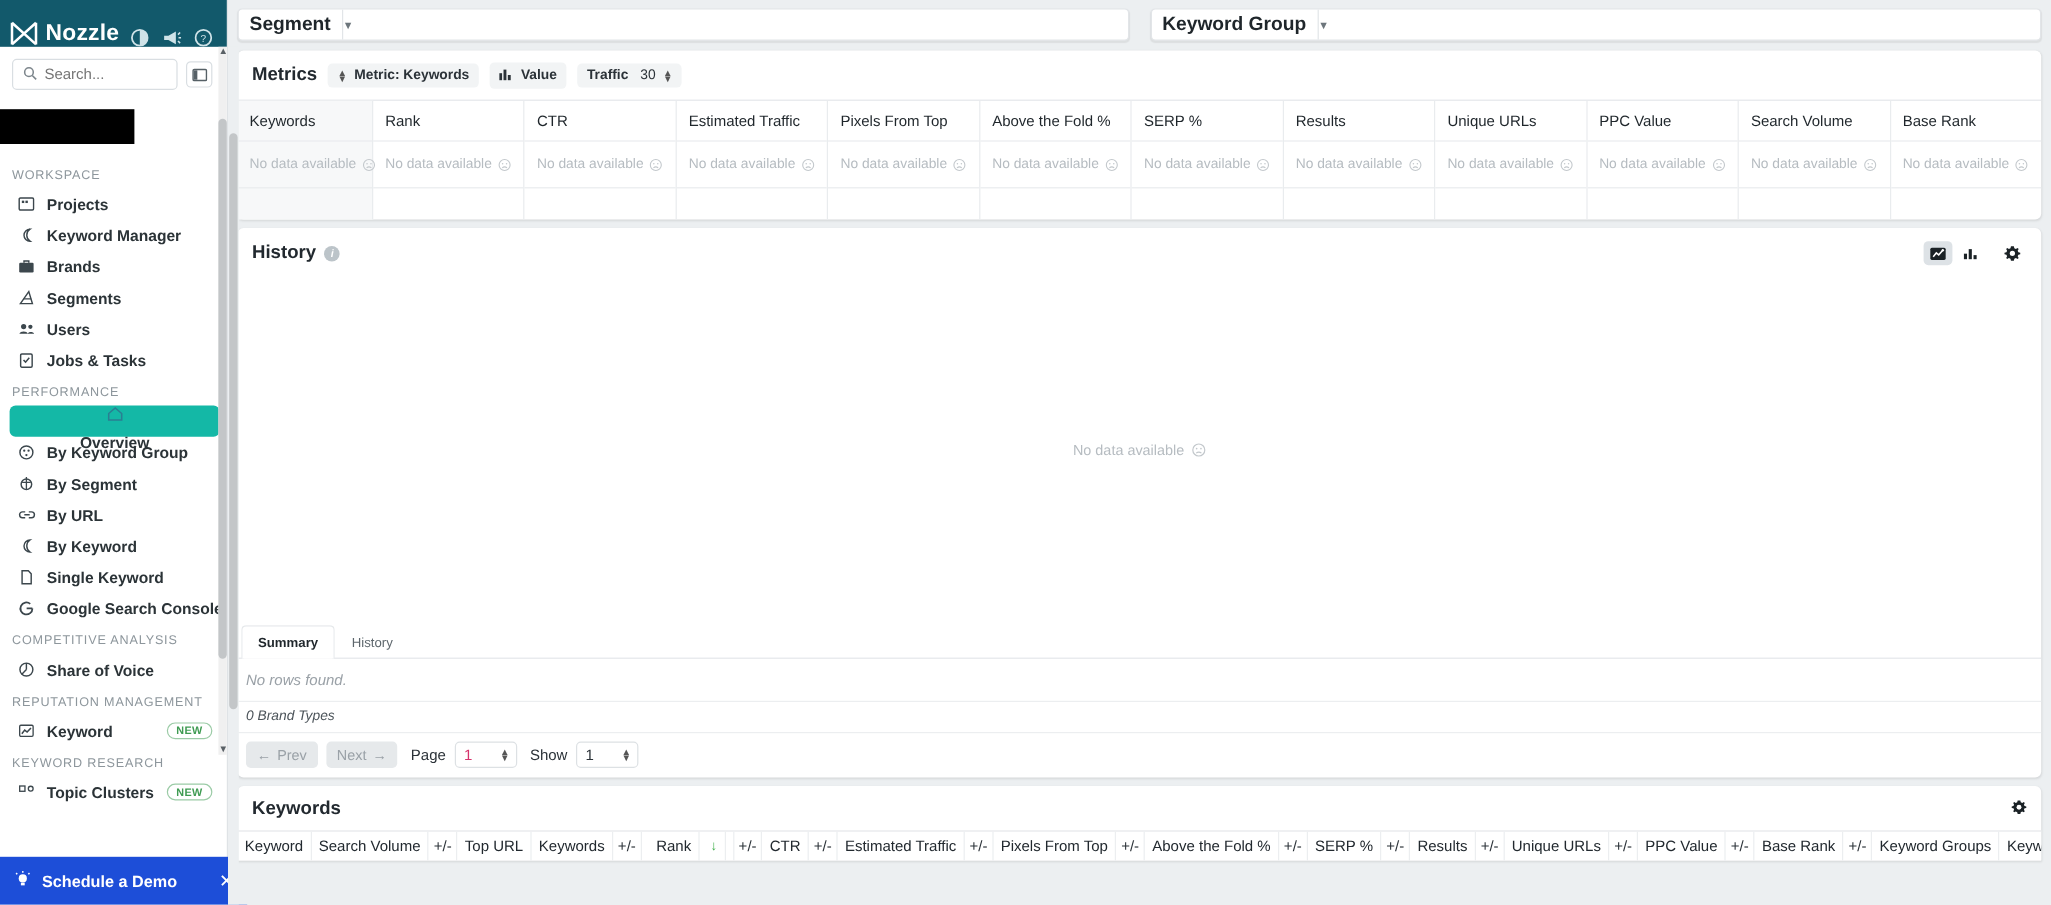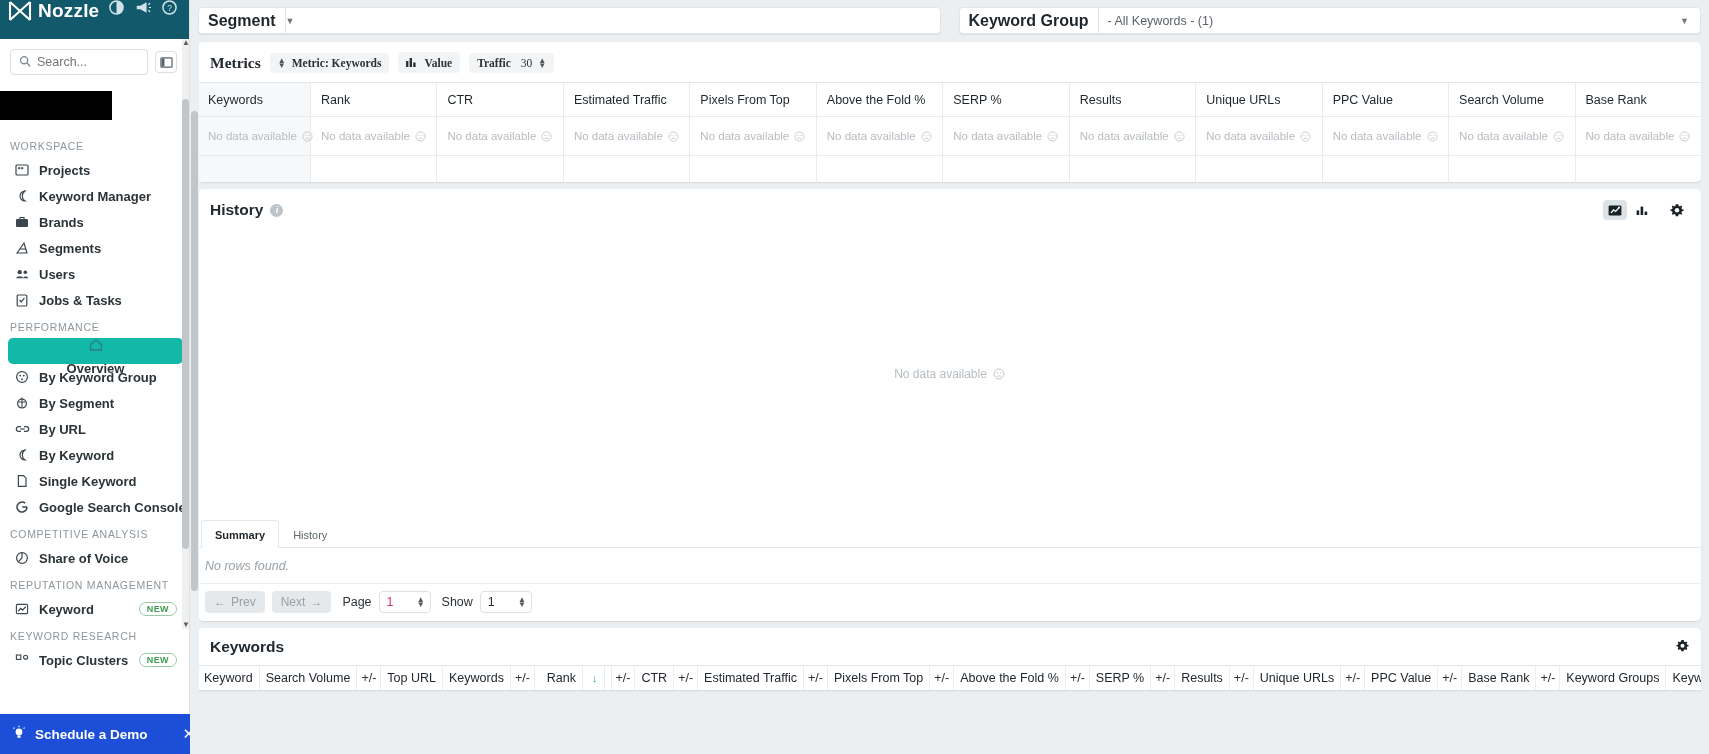--- a/index.html
+++ b/index.html
@@ -17,21 +17,21 @@
   .sidebar {
     width: 190px; height: 754px;
     background: #ffffff;
     display: flex; flex-direction: column;
     position: relative;
     flex: 0 0 190px;
     border-right: 1px solid #dfe3e6;
   }
   .brandbar {
     height: 39px; background: #12596b;
-    display: flex; align-items: flex-start; padding: 0 8px;
+    display: flex; align-items: flex-end; padding: 0 8px;
     flex: 0 0 39px;
   }
   .brand-logo { width: 24px; height: 22px; margin-right: 6px; flex: none; }
   .brand-name {
     color: #fff; font-size: 19px; font-weight: bold; letter-spacing: .2px;
     flex: 1;
   }
   .brand-icons { display: flex; align-items: center; gap: 11px; padding-right: 4px; }
   .brand-icons svg { display: block; }
 
@@ -116,21 +116,21 @@
   .filter-lbl {
     font-weight: bold; font-size: 16px; padding: 0 9px;
     border-right: 1px solid #e2e5e8; line-height: 25px; color: #1f262b;
     white-space: nowrap;
   }
   .filter-val { padding: 0 9px; font-size: 12.5px; color: #5a6268; flex: 1; }
   .filter-caret { padding-right: 11px; color: #6d767c; font-size: 9px; }
 
   
   .metrics-card { padding: 0; margin-top: 0; }
-  .metrics-head { display: flex; align-items: center; gap: 9px; padding: 10px 12px 9px 12px; font-family: Liberation Serif, serif; }
+  .metrics-head { display: flex; align-items: center; gap: 9px; padding: 10px 12px 9px 12px; }
   .metrics-title { font-size: 15.5px; font-weight: bold; }
   .chip {
     display: flex; align-items: center; gap: 6px; background: #f2f4f5;
     border-radius: 4px; padding: 4px 8px; font-size: 11.5px; font-weight: bold;
     color: #2b3238;
   }
   .spin { display: flex; flex-direction: column; line-height: 5px; font-size: 8px; color: #555; }
 
   .mtable { display: flex; border-top: 1px solid #e4e7ea; }
   .mcol { flex: 1 1 0; border-right: 1px solid #e9ecee; min-width: 0; }
@@ -474,21 +474,20 @@
       <div class="main-sb-thumb"></div>
     </div>
 
     <div class="filterbar">
       <div class="filter-ctl">
         <span class="filter-lbl">Segment</span>
         <span class="filter-caret">▼</span>
       </div>
       <div class="filter-ctl">
         <span class="filter-lbl">Keyword Group</span>
-        <span class="filter-val">- All Keywords - (1)</span>
         <span class="filter-caret">▼</span>
       </div>
     </div>
 
     <div class="card metrics-card">
       <div class="metrics-head">
         <span class="metrics-title">Metrics</span>
         <span class="chip">
           <span class="spin">
               <span>▲</span>
@@ -710,20 +709,21 @@
             <circle cx="7.8" cy="4.8" r=".7" fill="#c3c8cc"></circle>
             <path d="M3.8 8.6 Q6 6.9 8.2 8.6" fill="none" stroke="#c3c8cc" stroke-width="1"></path>
           </svg>
       </div>
 
       <div class="tabs">
         <div class="tab active">Summary</div>
         <div class="tab">History</div>
       </div>
       <div class="norows">No rows found.</div>
+      <div class="count">0 Brand Types</div>
       <div class="pager">
         <span class="pg-btn">
           <span>←</span>
           <span>Prev</span>
         </span>
         <span class="pg-btn">
           <span>Next</span>
           <span>→</span>
         </span>
         <span class="pg-lbl">Page</span>

